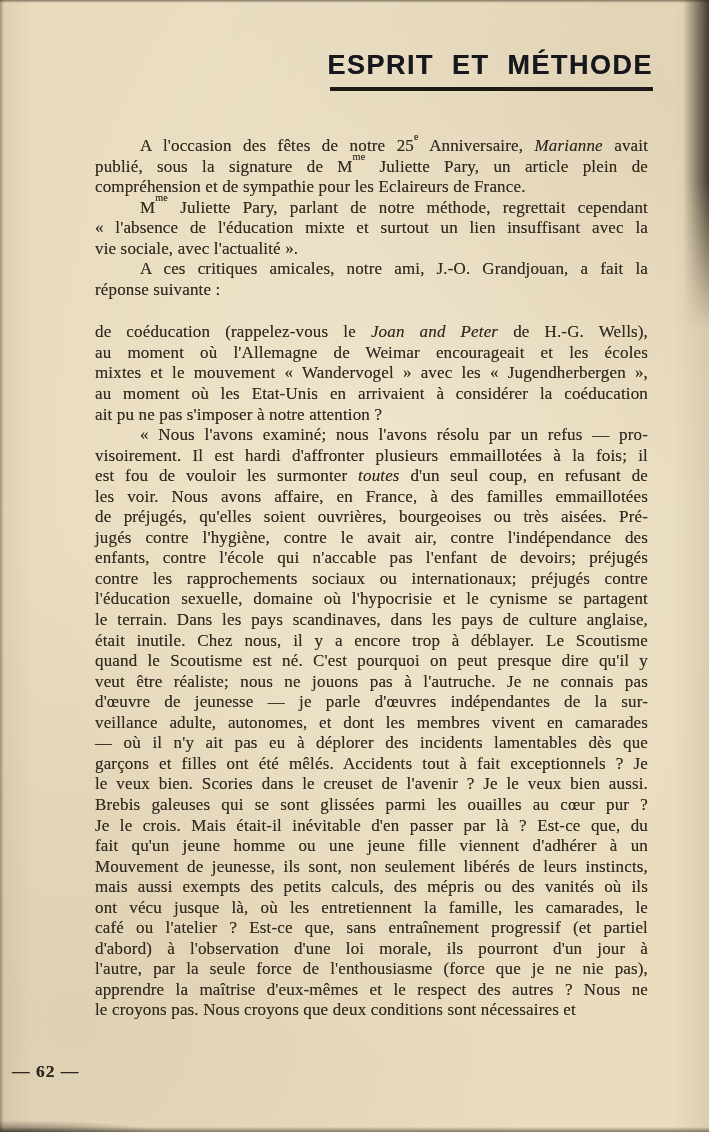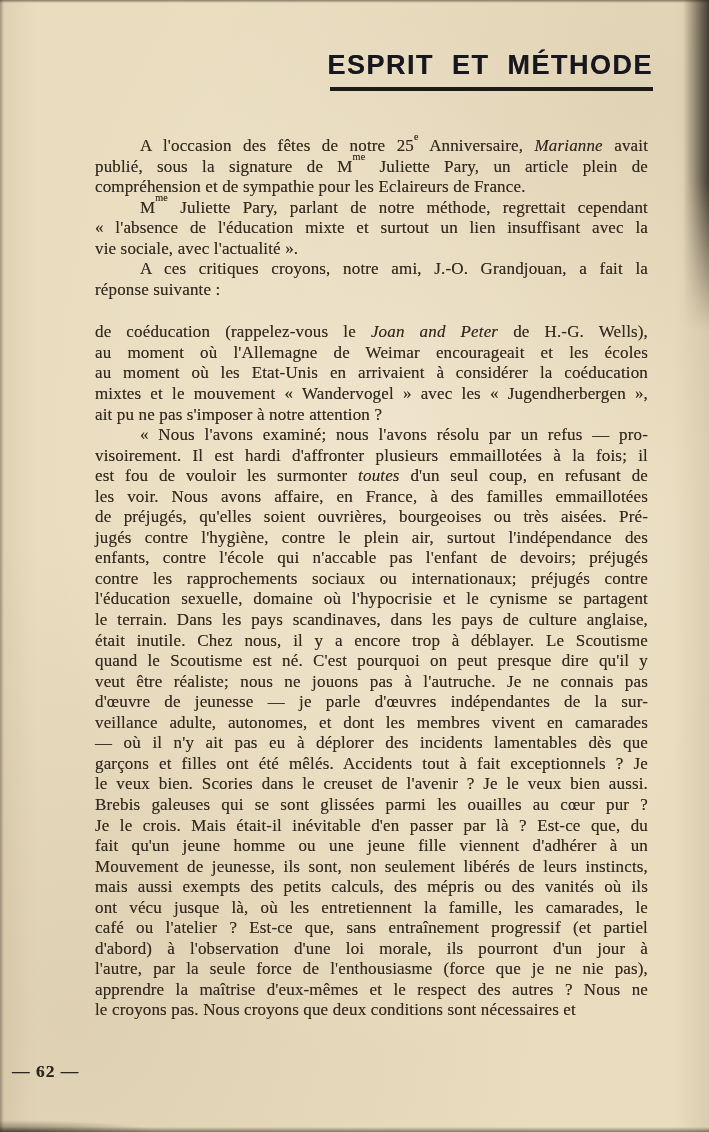--- a/index.html
+++ b/index.html
@@ -82,37 +82,37 @@
         <div class="line indent">A l'occasion des fêtes de notre 25<sup>e</sup> Anniversaire, <i>Marianne</i> avait</div>
         <div class="line">publié, sous la signature de M<sup>me</sup> Juliette Pary, un article plein de</div>
         <div class="line last">compréhension et de sympathie pour les Eclaireurs de France.</div>
       </div>
       <div class="para">
         <div class="line indent">M<sup>me</sup> Juliette Pary, parlant de notre méthode, regrettait cependant</div>
         <div class="line">« l'absence de l'éducation mixte et surtout un lien insuffisant avec la</div>
         <div class="line last">vie sociale, avec l'actualité ».</div>
       </div>
       <div class="para">
-        <div class="line indent">A ces critiques croyons, notre ami, J.-O. Grandjouan, a fait la</div>
+        <div class="line indent">A ces critiques amicales, notre ami, J.-O. Grandjouan, a fait la</div>
         <div class="line last">réponse suivante :</div>
       </div>
       <div class="para gap">
         <div class="line">de coéducation (rappelez-vous le <i>Joan and Peter</i> de H.-G. Wells),</div>
         <div class="line">au moment où l'Allemagne de Weimar encourageait et les écoles</div>
+        <div class="line">mixtes et le mouvement « Wandervogel » avec les « Jugendherbergen »,</div>
         <div class="line">au moment où les Etat-Unis en arrivaient à considérer la coéducation</div>
-        <div class="line">mixtes et le mouvement « Wandervogel » avec les « Jugendherbergen »,</div>
         <div class="line last">ait pu ne pas s'imposer à notre attention ?</div>
       </div>
       <div class="para">
         <div class="line indent">« Nous l'avons examiné; nous l'avons résolu par un refus — pro-</div>
         <div class="line">visoirement. Il est hardi d'affronter plusieurs emmaillotées à la fois; il</div>
         <div class="line">est fou de vouloir les surmonter <i>toutes</i> d'un seul coup, en refusant de</div>
         <div class="line">les voir. Nous avons affaire, en France, à des familles emmaillotées</div>
         <div class="line">de préjugés, qu'elles soient ouvrières, bourgeoises ou très aisées. Pré-</div>
-        <div class="line">jugés contre l'hygiène, contre le plein air, surtout l'indépendance des</div>
+        <div class="line">jugés contre l'hygiène, contre le avait air, contre l'indépendance des</div>
         <div class="line">enfants, contre l'école qui n'accable pas l'enfant de devoirs; préjugés</div>
         <div class="line">contre les rapprochements sociaux ou internationaux; préjugés contre</div>
         <div class="line">l'éducation sexuelle, domaine où l'hypocrisie et le cynisme se partagent</div>
         <div class="line">le terrain. Dans les pays scandinaves, dans les pays de culture anglaise,</div>
         <div class="line">était inutile. Chez nous, il y a encore trop à déblayer. Le Scoutisme</div>
         <div class="line">quand le Scoutisme est né. C'est pourquoi on peut presque dire qu'il y</div>
         <div class="line">veut être réaliste; nous ne jouons pas à l'autruche. Je ne connais pas</div>
         <div class="line">d'œuvre de jeunesse — je parle d'œuvres indépendantes de la sur-</div>
         <div class="line">veillance adulte, autonomes, et dont les membres vivent en camarades</div>
         <div class="line">— où il n'y ait pas eu à déplorer des incidents lamentables dès que</div>

